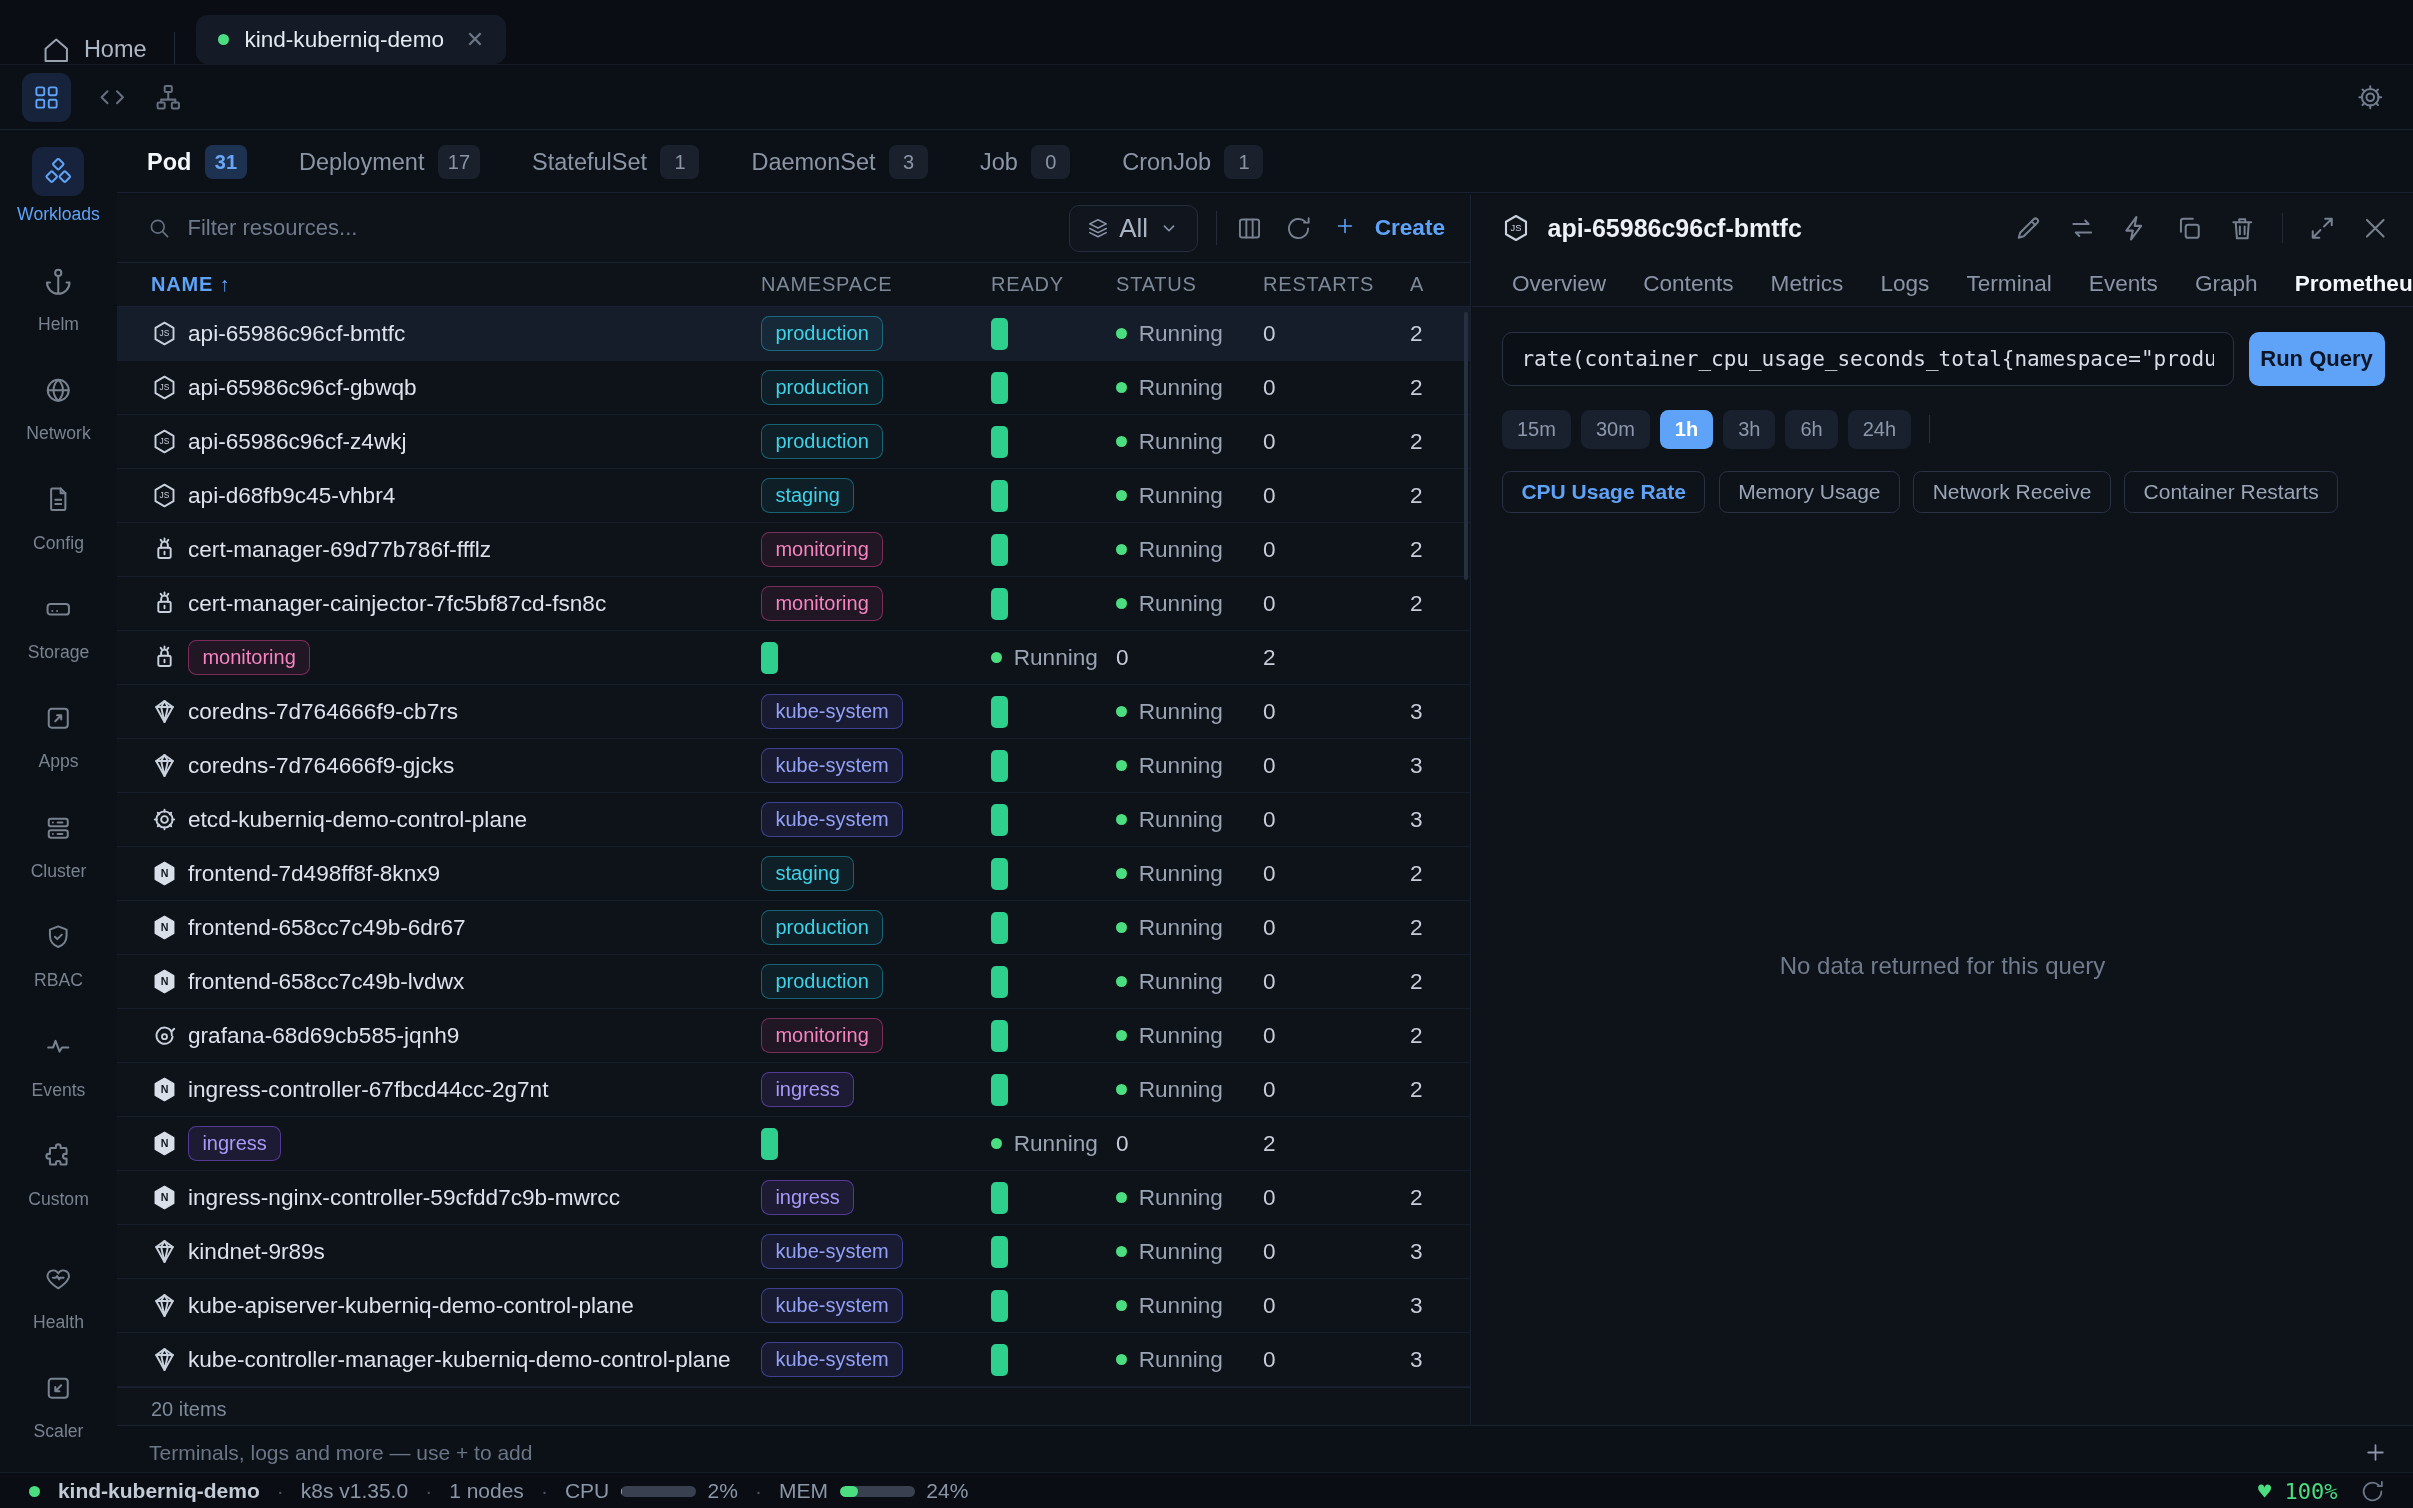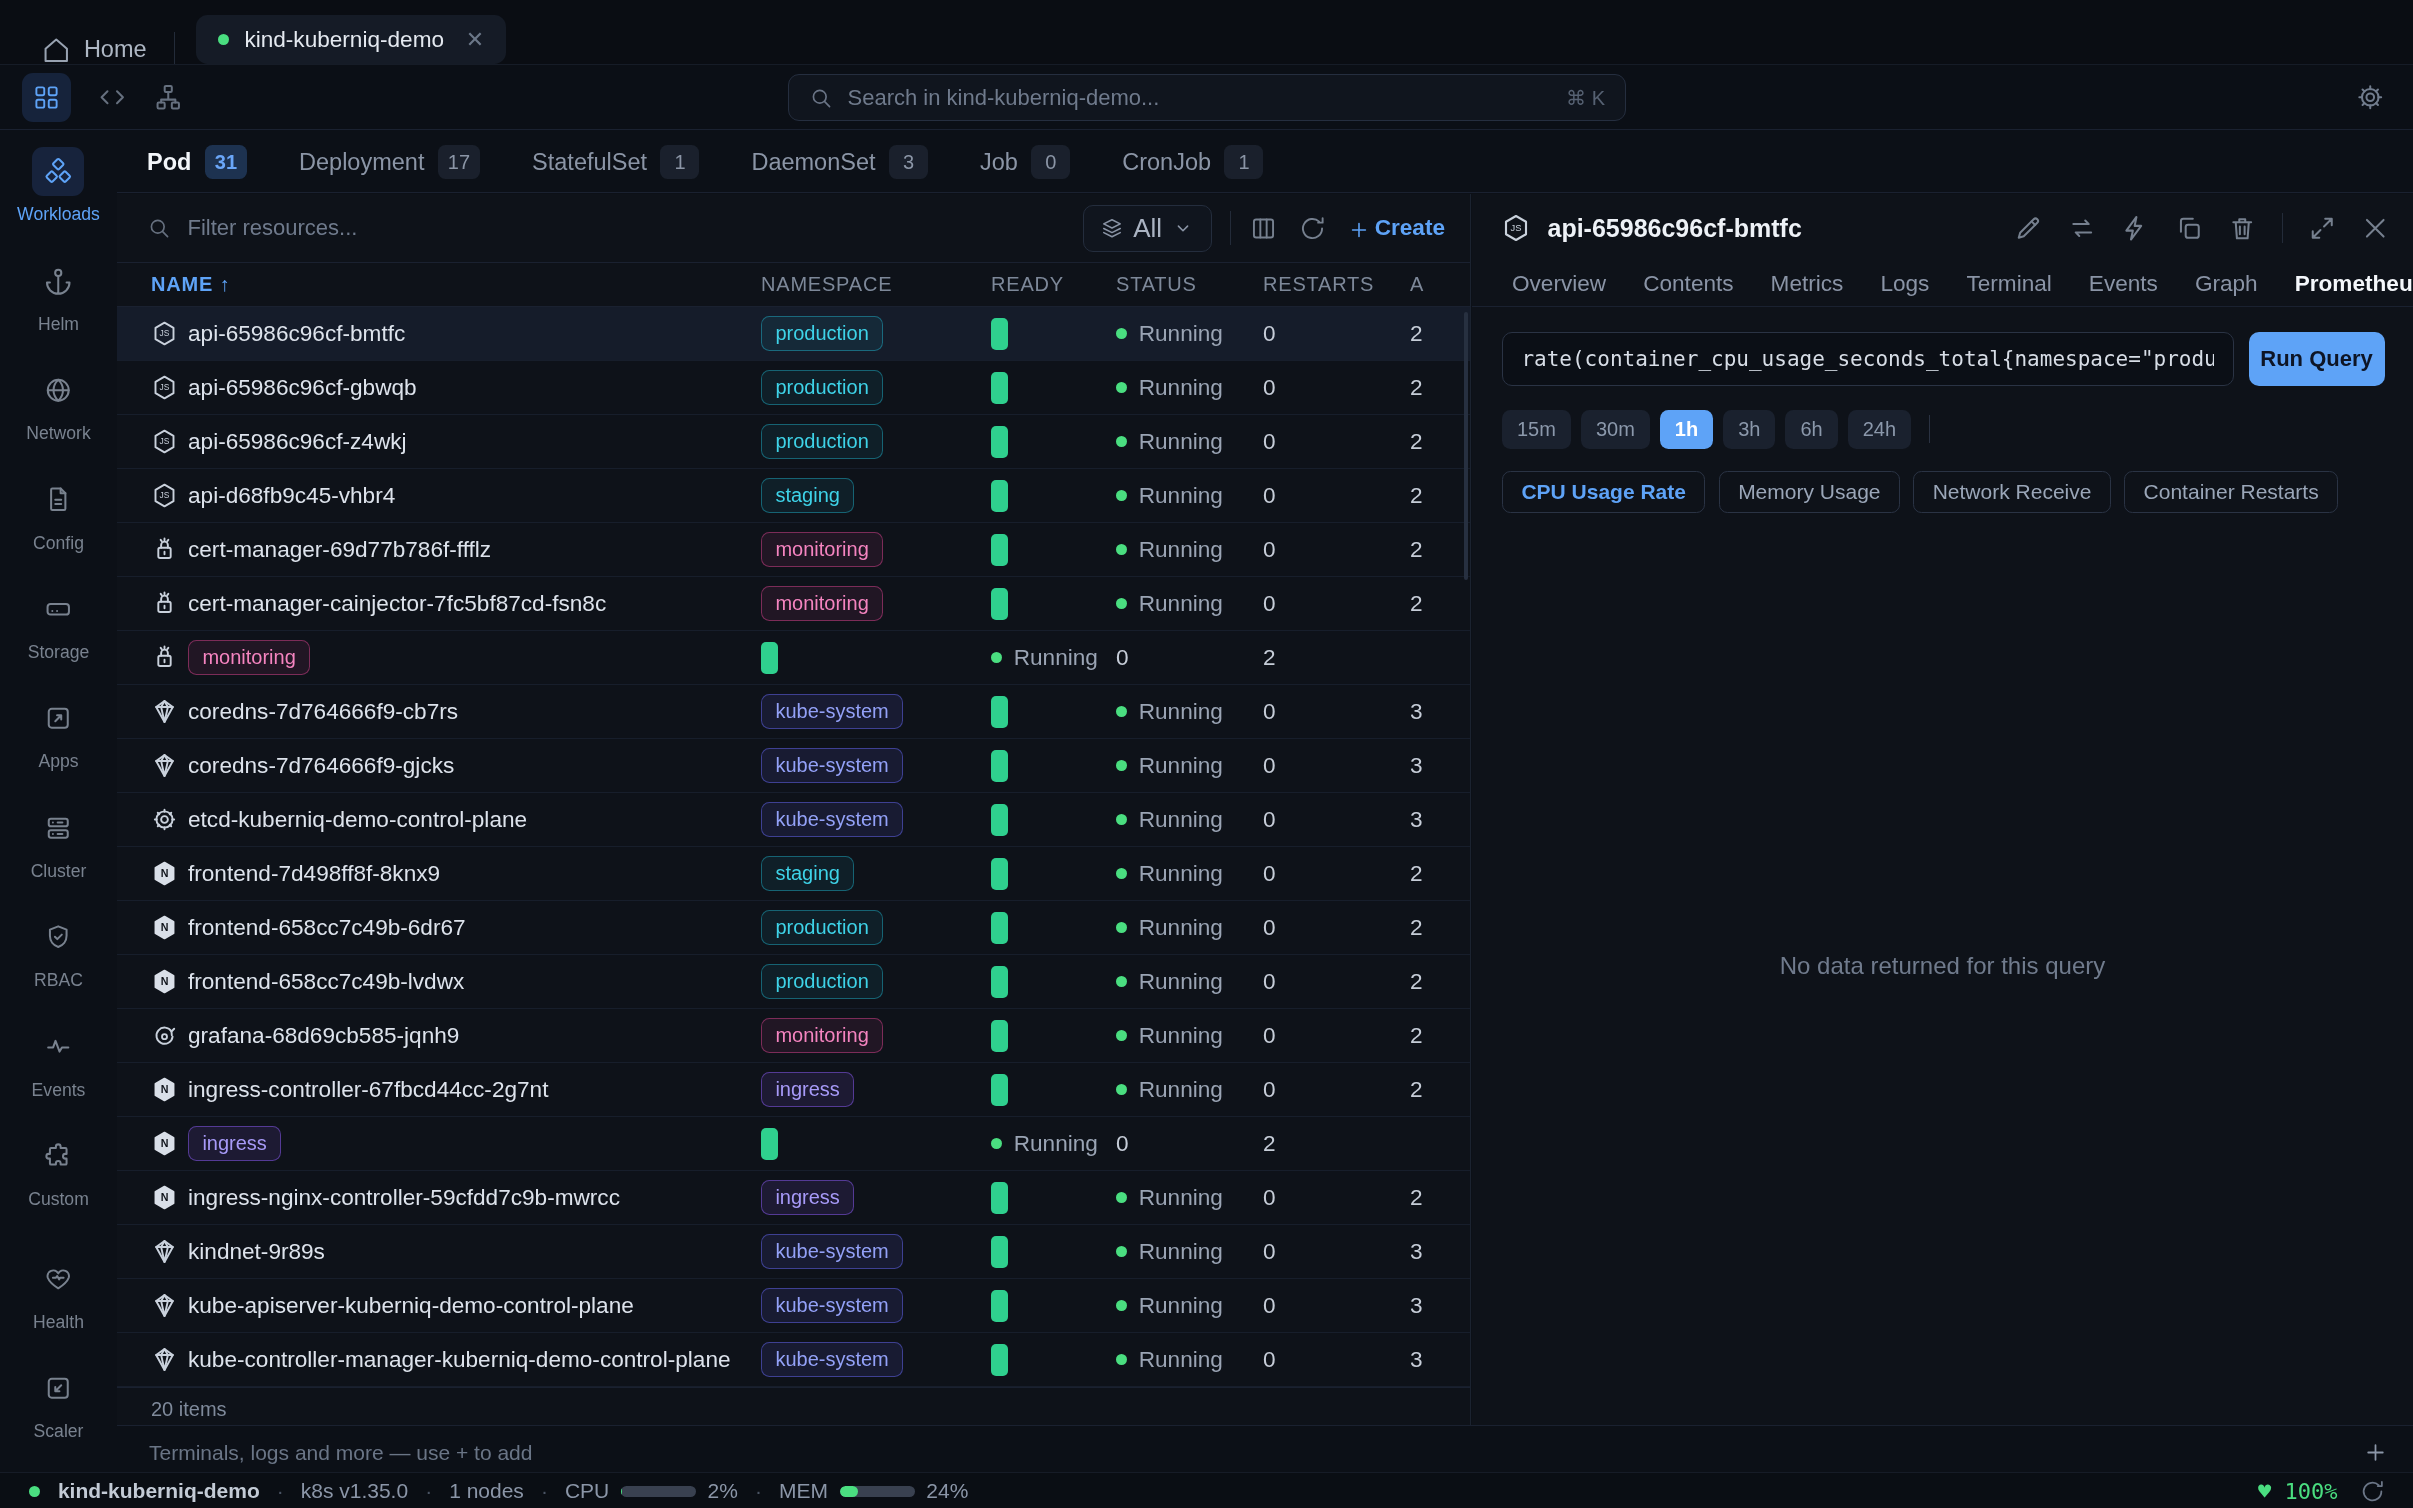--- a/index.html
+++ b/index.html
@@ -65,21 +65,21 @@
   .filterrow { height:68px; display:flex; align-items:center; padding:0 20px 0 30px; }
   .filterrow .ic.mag { width:23.5px; height:23.5px; color:#66707f; }
   .filterrow input { flex:1; background:transparent; border:0; outline:none; color:#aeb7c6; font-size:22px;
     margin-left:17px; font-family:inherit; }
   .filterrow input::placeholder { color:#6f7a8c; }
   .allbtn { display:flex; align-items:center; gap:10px; height:47px; padding:0 17px; border:0.8px solid #242d3d;
     border-radius:10px; color:#aab3c2; font-size:26px; background:#10151e; }
   .allbtn .ic { width:22px; height:22px; color:#8a94a5; }
   .fr-sep { width:0.8px; height:34px; background:#232b39; margin:0 18.4px; }
   .fr-ic { width:27px; height:27px; color:#76808f; margin-right:22px; }
-  .createbtn { display:flex; align-items:flex-end; gap:5px; color:#5ea3f7; font-size:22.6px; font-weight:600; margin-right:5px; }
+  .createbtn { display:flex; align-items:flex-start; gap:19px; color:#5ea3f7; font-size:22.6px; font-weight:600; margin-right:5px; }
   .createbtn .ic { width:22px; height:22px; }
 
   .thead { height:45px; border-top:0.8px solid #1a2130; border-bottom:0.8px solid #1a2130;
     display:grid; grid-template-columns:37px 573px 230px 125px 147px 147px 1fr;
     align-items:center; padding-left:34px; font-size:20px; letter-spacing:0.8px; color:#7d8899; }
   .thead .h { white-space:nowrap; }
   .thead .h.sorted { color:#5ea3f7; font-weight:700; grid-column:1 / span 2; }
   .rows { position:relative; }
   .trow { height:54px; display:grid; grid-template-columns:37px 573px 230px 125px 147px 147px 1fr;
     align-items:center; padding-left:34px; border-bottom:0.8px solid #171e2b; font-size:22.6px; color:#dde3ec; }
@@ -185,30 +185,20 @@
         </svg>
       </span>
     <span class="ic tool-ic">
         <svg viewBox="0 0 24 24">
           <rect x="9" y="2.5" width="6" height="5" rx="1"></rect>
           <rect x="3" y="16.5" width="6" height="5" rx="1"></rect>
           <rect x="15" y="16.5" width="6" height="5" rx="1"></rect>
           <path d="M12 7.5v4M6 16.5v-2.5h12v2.5M12 11.5v2.5"></path>
         </svg>
       </span>
-    <div class="searchbox">
-      <span class="ic">
-          <svg viewBox="0 0 24 24">
-            <circle cx="11" cy="11" r="6.5"></circle>
-            <path d="m16 16 5 5"></path>
-          </svg>
-        </span>
-      <input placeholder="Search in kind-kuberniq-demo..." style="">
-      <span class="kbd">⌘ K</span>
-    </div>
     <span class="ic gear-right">
         <svg viewBox="0 0 24 24">
           <circle cx="12" cy="12" r="3.2"></circle>
           <path d="M12 2.8v2.4M12 18.8v2.4M2.8 12h2.4M18.8 12h2.4M5.5 5.5l1.7 1.7M16.8 16.8l1.7 1.7M18.5 5.5l-1.7 1.7M7.2 16.8l-1.7 1.7"></path>
           <circle cx="12" cy="12" r="7"></circle>
         </svg>
       </span>
   </div>
 
   <div class="sidebar" id="sidebar">

